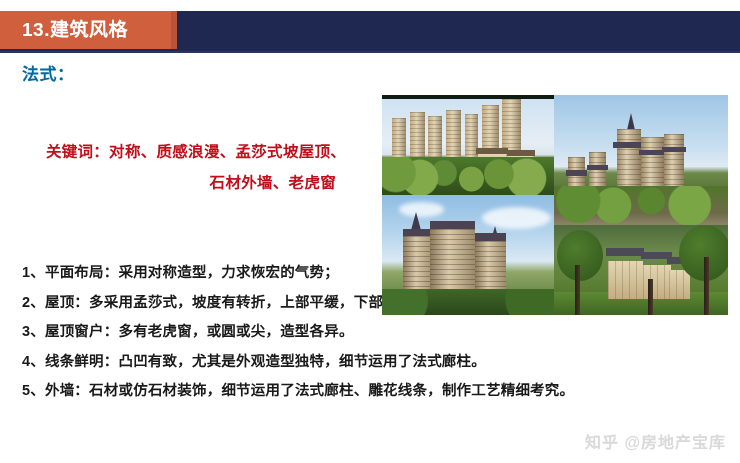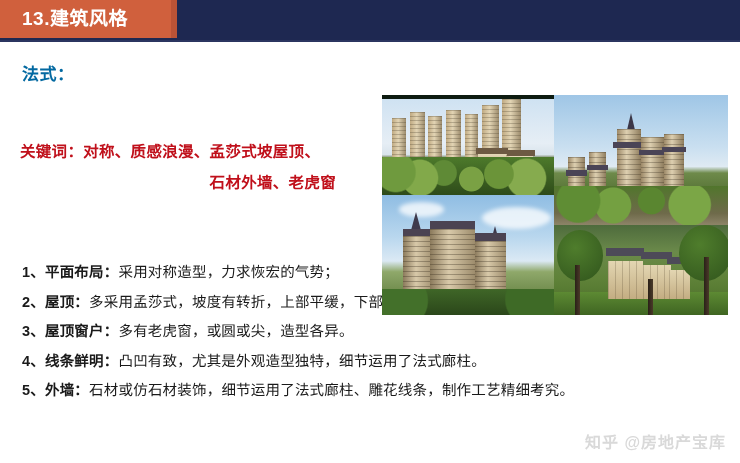--- a/index.html
+++ b/index.html
@@ -6,21 +6,21 @@
   body{
     width:740px;height:463px;
     background:#ffffff;
     font-family:"Liberation Sans","DejaVu Sans",sans-serif;
     overflow:hidden;
     position:relative;
   }
   .slide{position:relative;width:740px;height:463px;background:#fff;overflow:hidden;}
 
   
-  .header{position:absolute;left:0;top:0;width:652px;height:43px;}
+  .header{position:absolute;left:0;top:11px;width:652px;height:43px;}
   .header-navy{position:absolute;left:0;top:0;width:740px;height:42px;background:#1e2851;}
   .header-navy:after{content:"";position:absolute;left:0;bottom:0;width:740px;height:2px;background:#2b3560;}
   .header-tab{position:absolute;left:0;top:0;width:173px;height:38px;background:#d0603d;}
   .header-tab-edge{position:absolute;left:171px;top:0;width:6px;height:38px;background:#bb5336;}
   .header-title{
     position:absolute;left:22px;top:6px;
     font-size:19px;font-weight:bold;color:#ffffff;
     letter-spacing:.5px;line-height:26px;white-space:nowrap;
   }
 
@@ -30,36 +30,36 @@
   .section-title{
     position:absolute;left:22px;top:17px;
     font-size:17px;font-weight:bold;color:#0369a1;letter-spacing:.5px;
   }
 
   .keywords{
     position:absolute;left:20px;top:93px;width:352px;
     font-size:15.5px;font-weight:bold;color:#c0101b;
     line-height:31px;letter-spacing:.3px;
   }
-  .keywords .kw-line1{display:block;text-align:left;}
+  .keywords .kw-line1{display:block;text-align:center;}
   .keywords .kw-line2{display:block;text-align:right;padding-right:36px;}
 
   .feat-title{
     position:absolute;left:22px;top:187px;
     font-size:14.5px;font-weight:bold;color:#141414;letter-spacing:.3px;
   }
 
   .feat-list{position:absolute;left:22px;top:215px;width:700px;}
   .feat-item{
     font-size:14.5px;color:#1a1a1a;line-height:29.5px;
     white-space:nowrap;letter-spacing:.2px;
   }
   .feat-item .num{font-weight:bold;}
   .feat-item .lbl{font-weight:bold;}
-  .feat-item .txt{font-weight:normal;}
+  .feat-item .txt{font-weight:bold;}
 
   
   .collage{
     position:absolute;left:382px;top:52px;width:346px;height:220px;
     background:#0d1b10;overflow:hidden;
     box-shadow:0 0 0 1px rgba(255,255,255,0.0);
   }
   .ph{position:absolute;overflow:hidden;}
 
   

